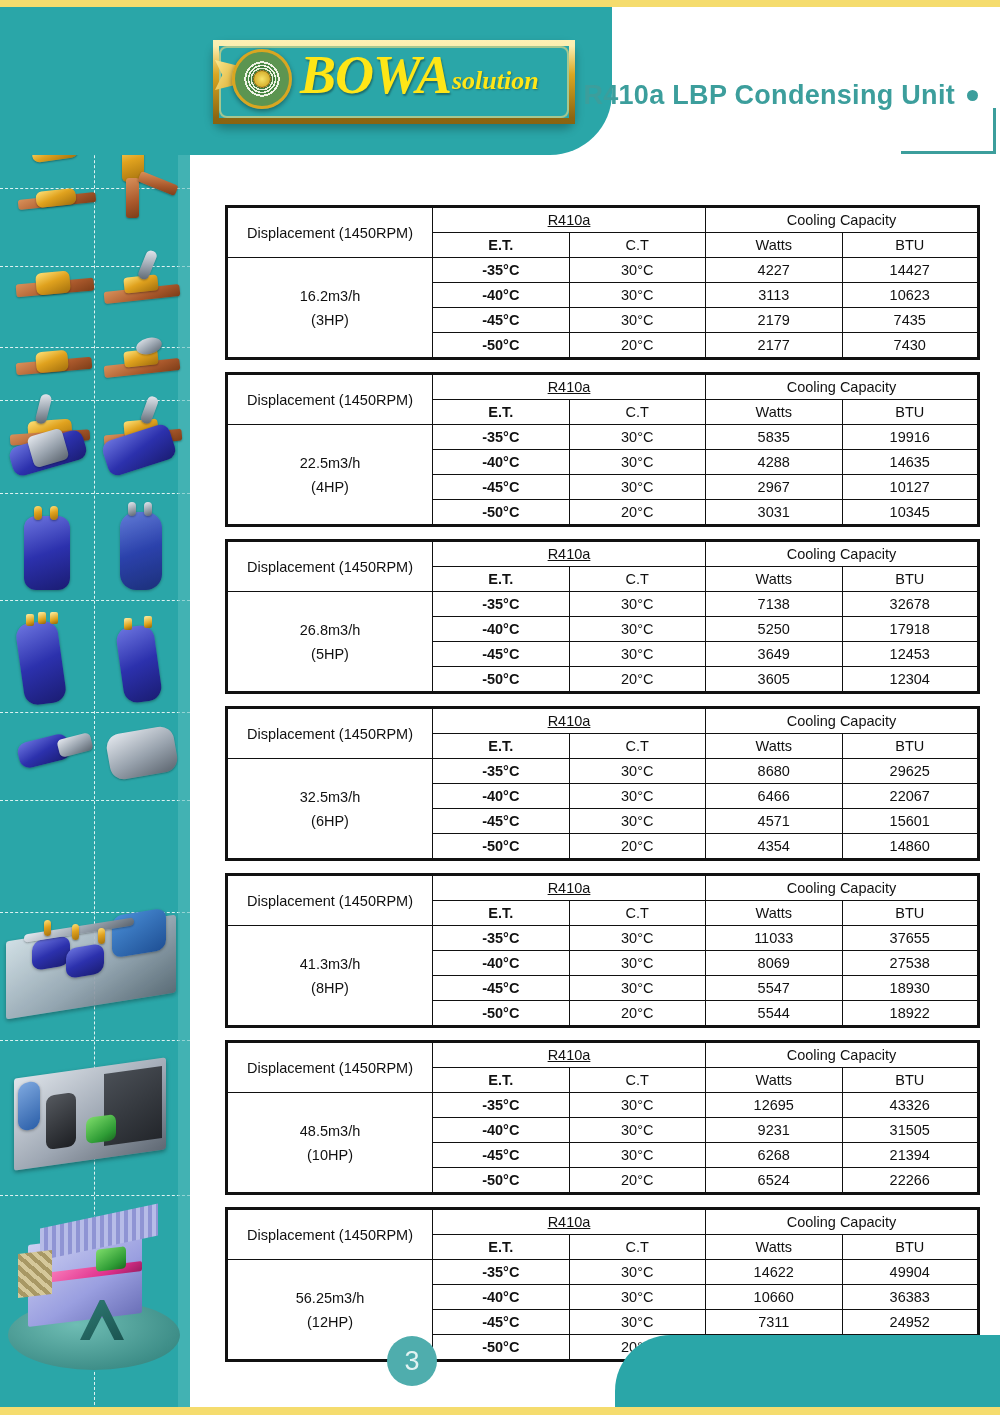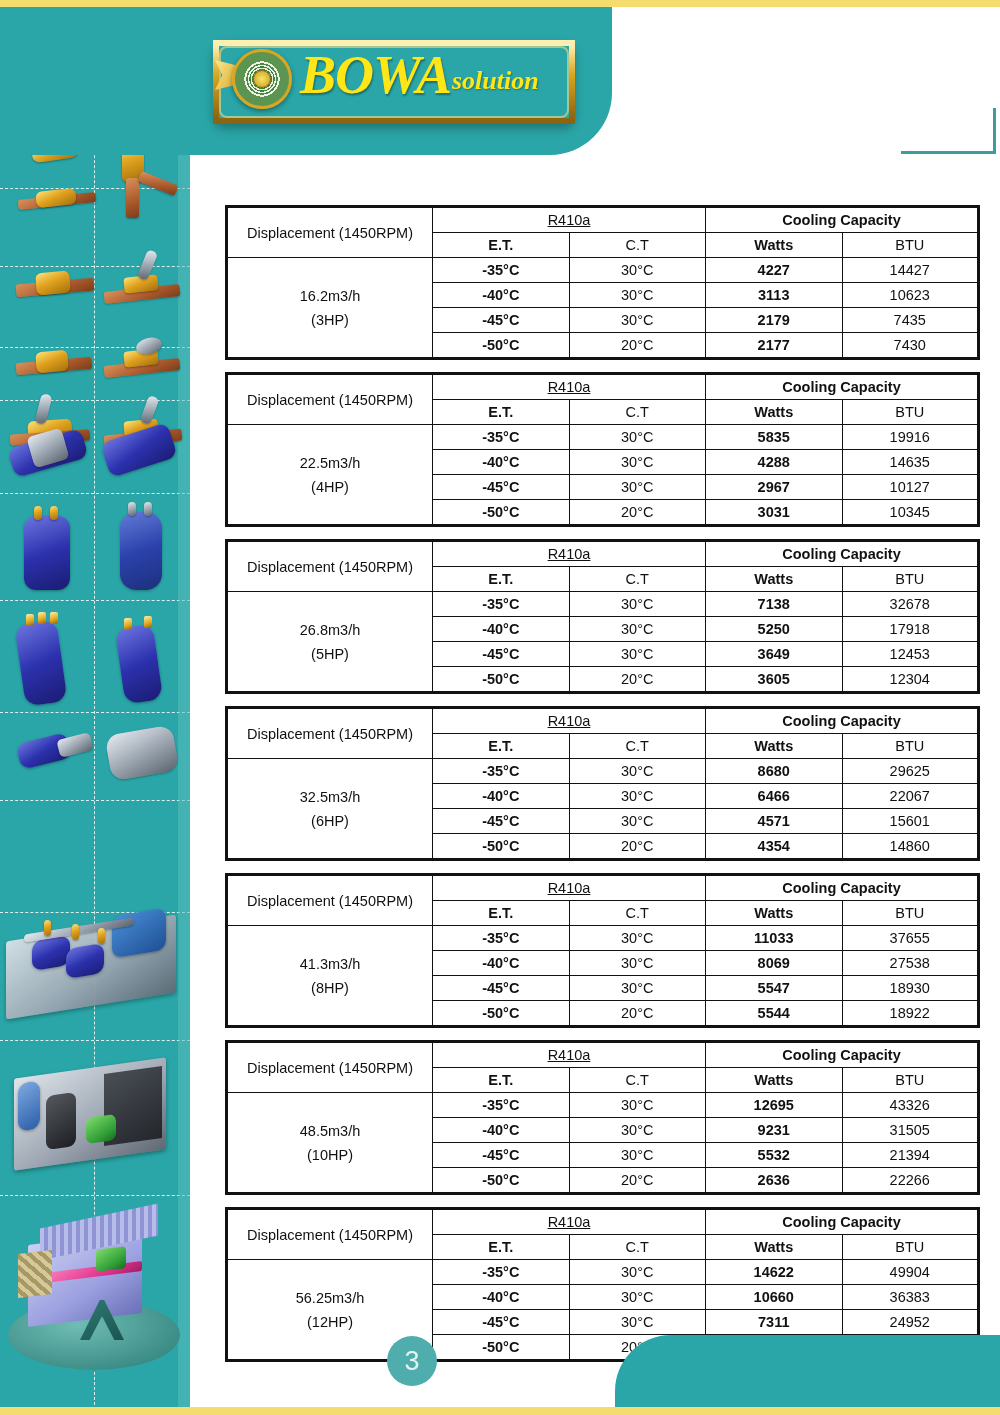--- a/index.html
+++ b/index.html
@@ -131,21 +131,21 @@
   }
   td.disp-head{width:200px;font-size:15px;border-right:3px solid #111;}
   td.disp-val{width:200px;font-size:16px;line-height:24px;border-right:3px solid #111;}
   td.grp{font-size:15.5px;height:25px;}
   td.sub{font-size:14.5px;height:24px;}
   td.et{width:138px;font-weight:bold;}
   td.ct{width:138px;}
   td.w{width:139px;}
   td.b{width:139px;}
   td.grp-r410{border-right:1.5px solid #111;text-decoration:underline;}
-  td.sep-left{border-left:3px solid #111;font-weight:bold;}
+  td.sep-left{border-left:3px solid #111;}
 
   
   .footer-teal{
     position:absolute;right:0;bottom:8px;width:385px;height:72px;
     background:#2aa6a8;border-top-left-radius:56px;z-index:20;
   }
   .footer-url{
     position:absolute;right:40px;bottom:29px;z-index:22;
     color:#ffffff;font-size:24px;font-family:"Liberation Sans",sans-serif;letter-spacing:.3px;
   }
@@ -292,20 +292,23 @@
     <div class="logo-inner"></div>
   </div>
   <div class="ribbon"></div>
   <div class="medallion">
     <div class="core"></div>
   </div>
   <div class="logo-word">BOWA</div>
   <div class="logo-sub">solution</div>
 
   <div class="title-block">
+    <div class="title-en">
+      <span>R410a LBP Condensing Unit</span><span class="title-dot"></span>
+    </div>
   </div>
   <div class="corner-bracket">
     <div class="v"></div>
       <div class="h"></div>
   </div>
 
   <div class="tables">
       <table class="spec">
         <tbody>
           <tr>
@@ -528,27 +531,27 @@
           </tr>
           <tr>
             <td class="et">-40°C</td>
             <td class="ct">30°C</td>
             <td class="w sep-left">9231</td>
             <td class="b">31505</td>
           </tr>
           <tr>
             <td class="et">-45°C</td>
             <td class="ct">30°C</td>
-            <td class="w sep-left">5532</td>
+            <td class="w sep-left">6268</td>
             <td class="b">21394</td>
           </tr>
           <tr>
             <td class="et">-50°C</td>
             <td class="ct">20°C</td>
-            <td class="w sep-left">2636</td>
+            <td class="w sep-left">6524</td>
             <td class="b">22266</td>
           </tr>
         </tbody>
       </table>
       <table class="spec">
         <tbody>
           <tr>
             <td class="disp-head" rowspan="2">Displacement (1450RPM)</td>
             <td class="grp grp-r410" colspan="2">R410a</td>
             <td class="grp sep-left" colspan="2">Cooling Capacity</td>

